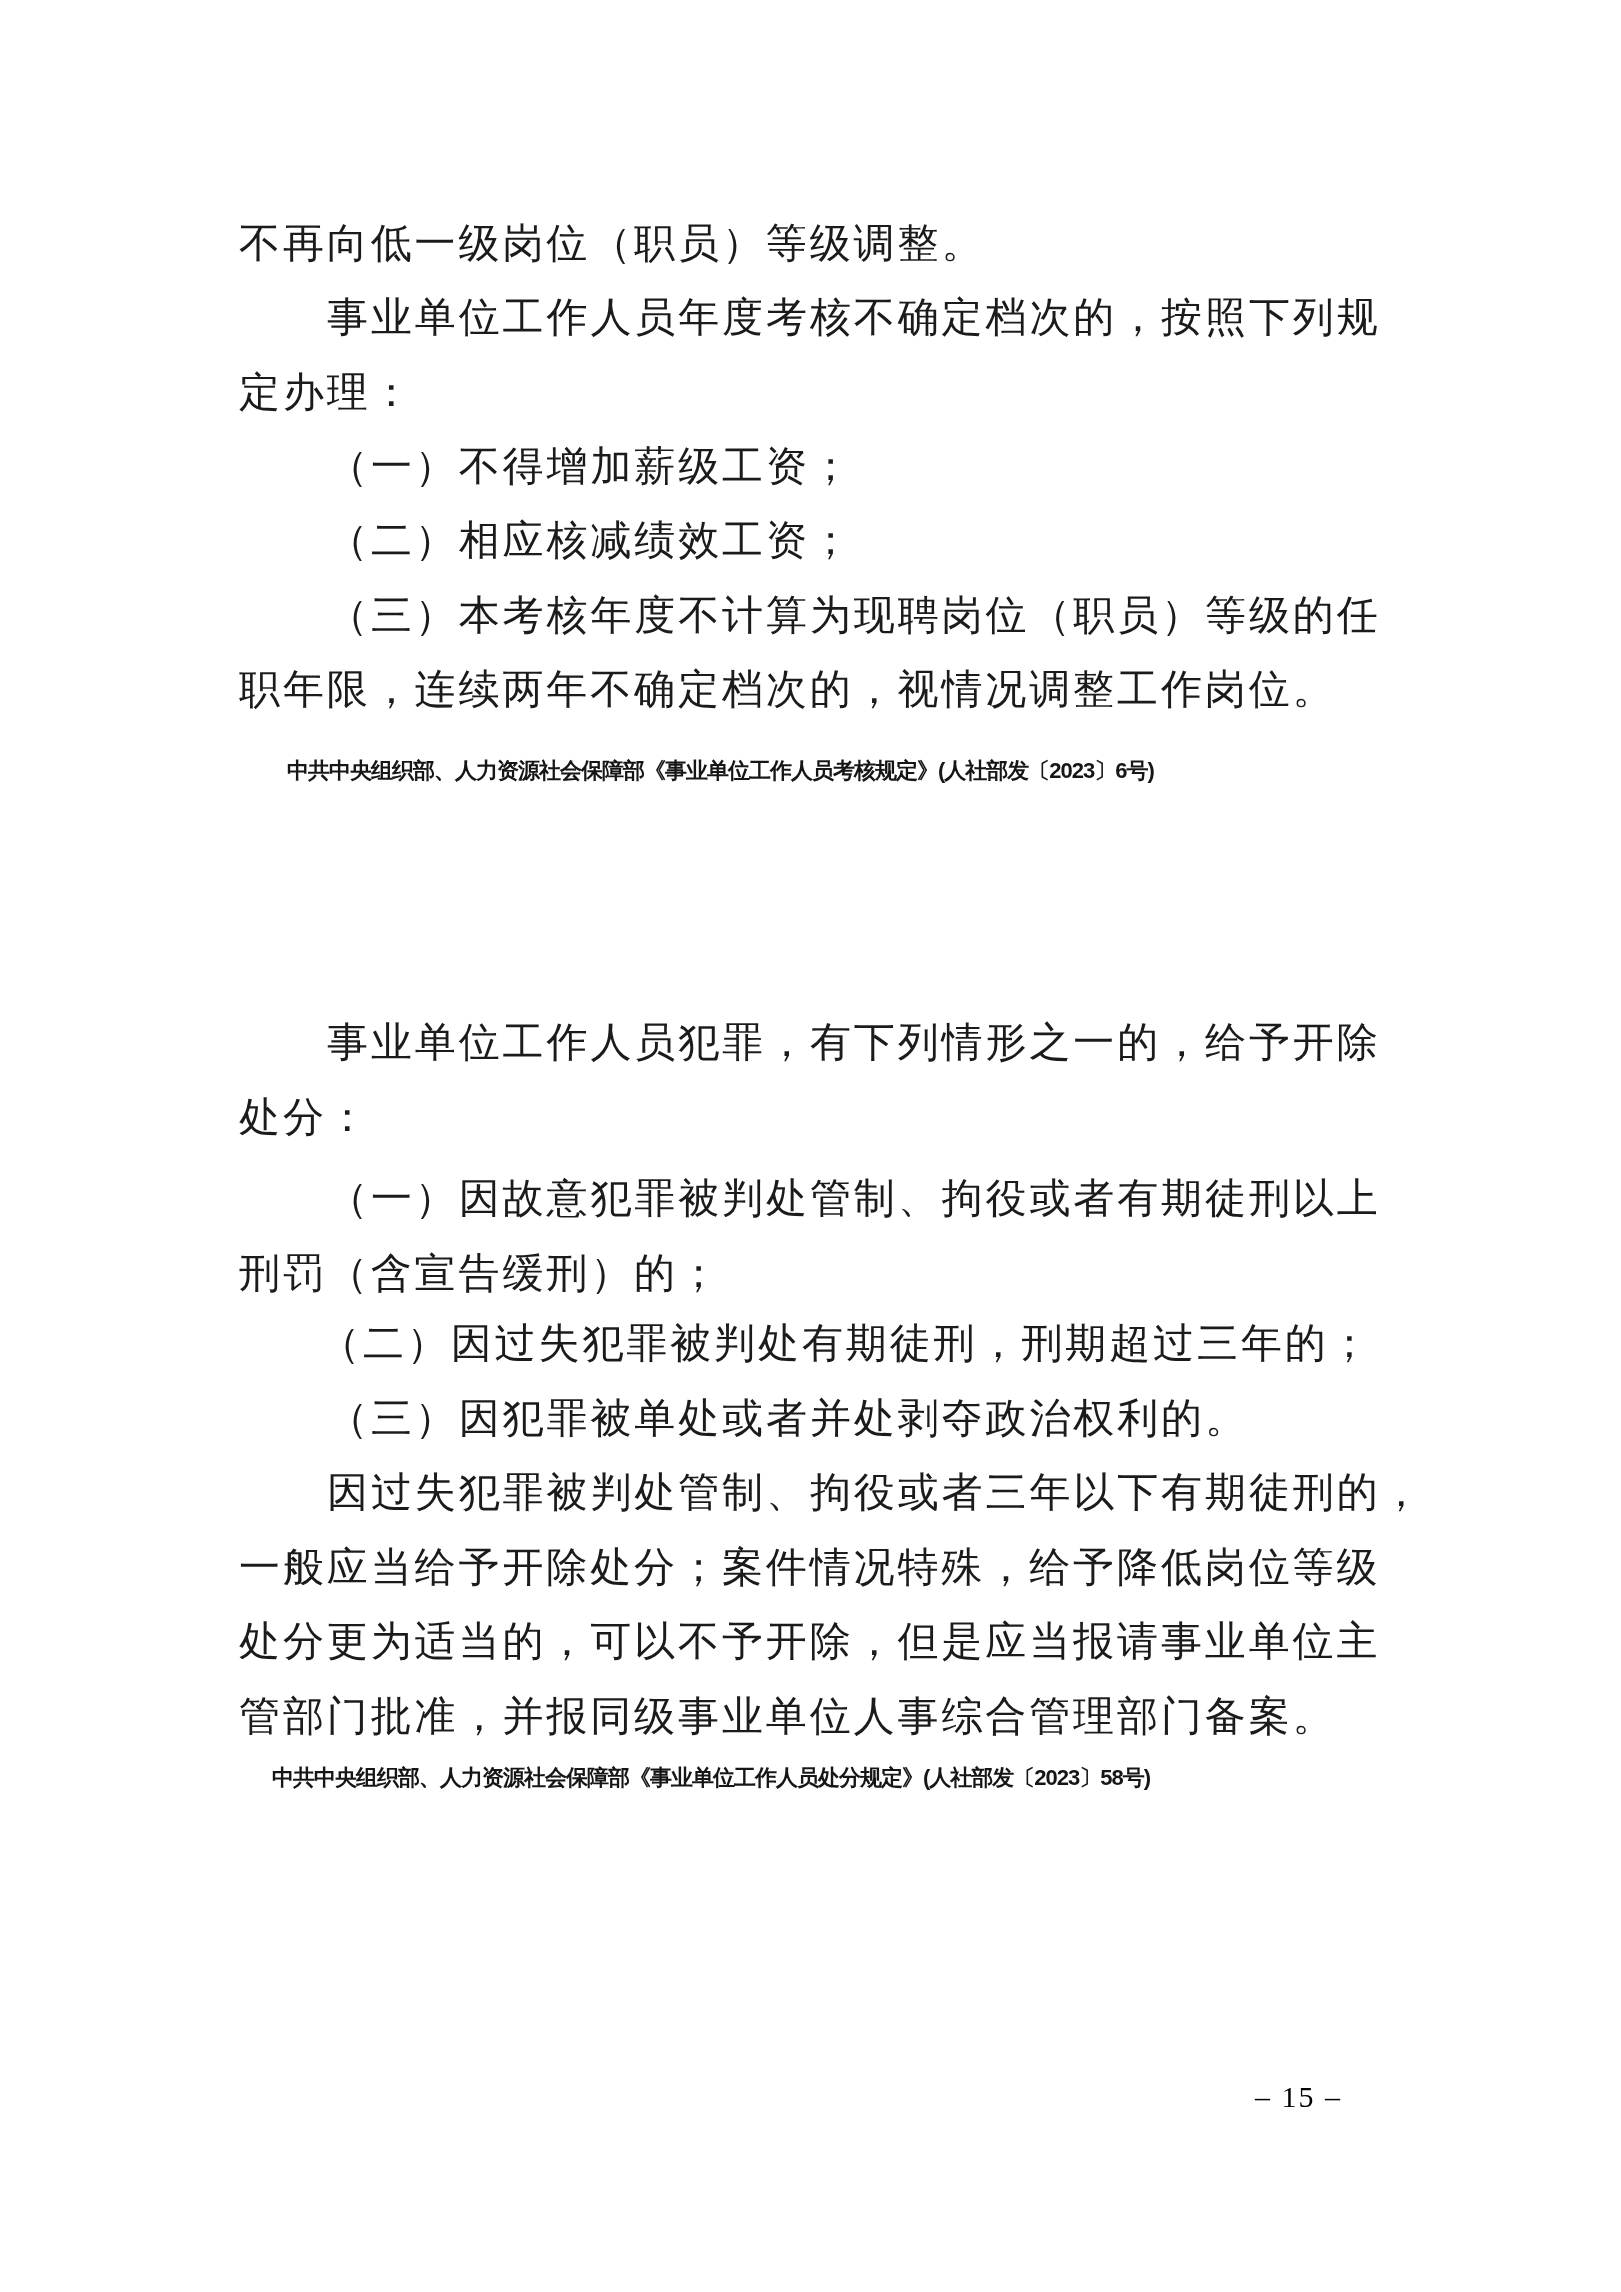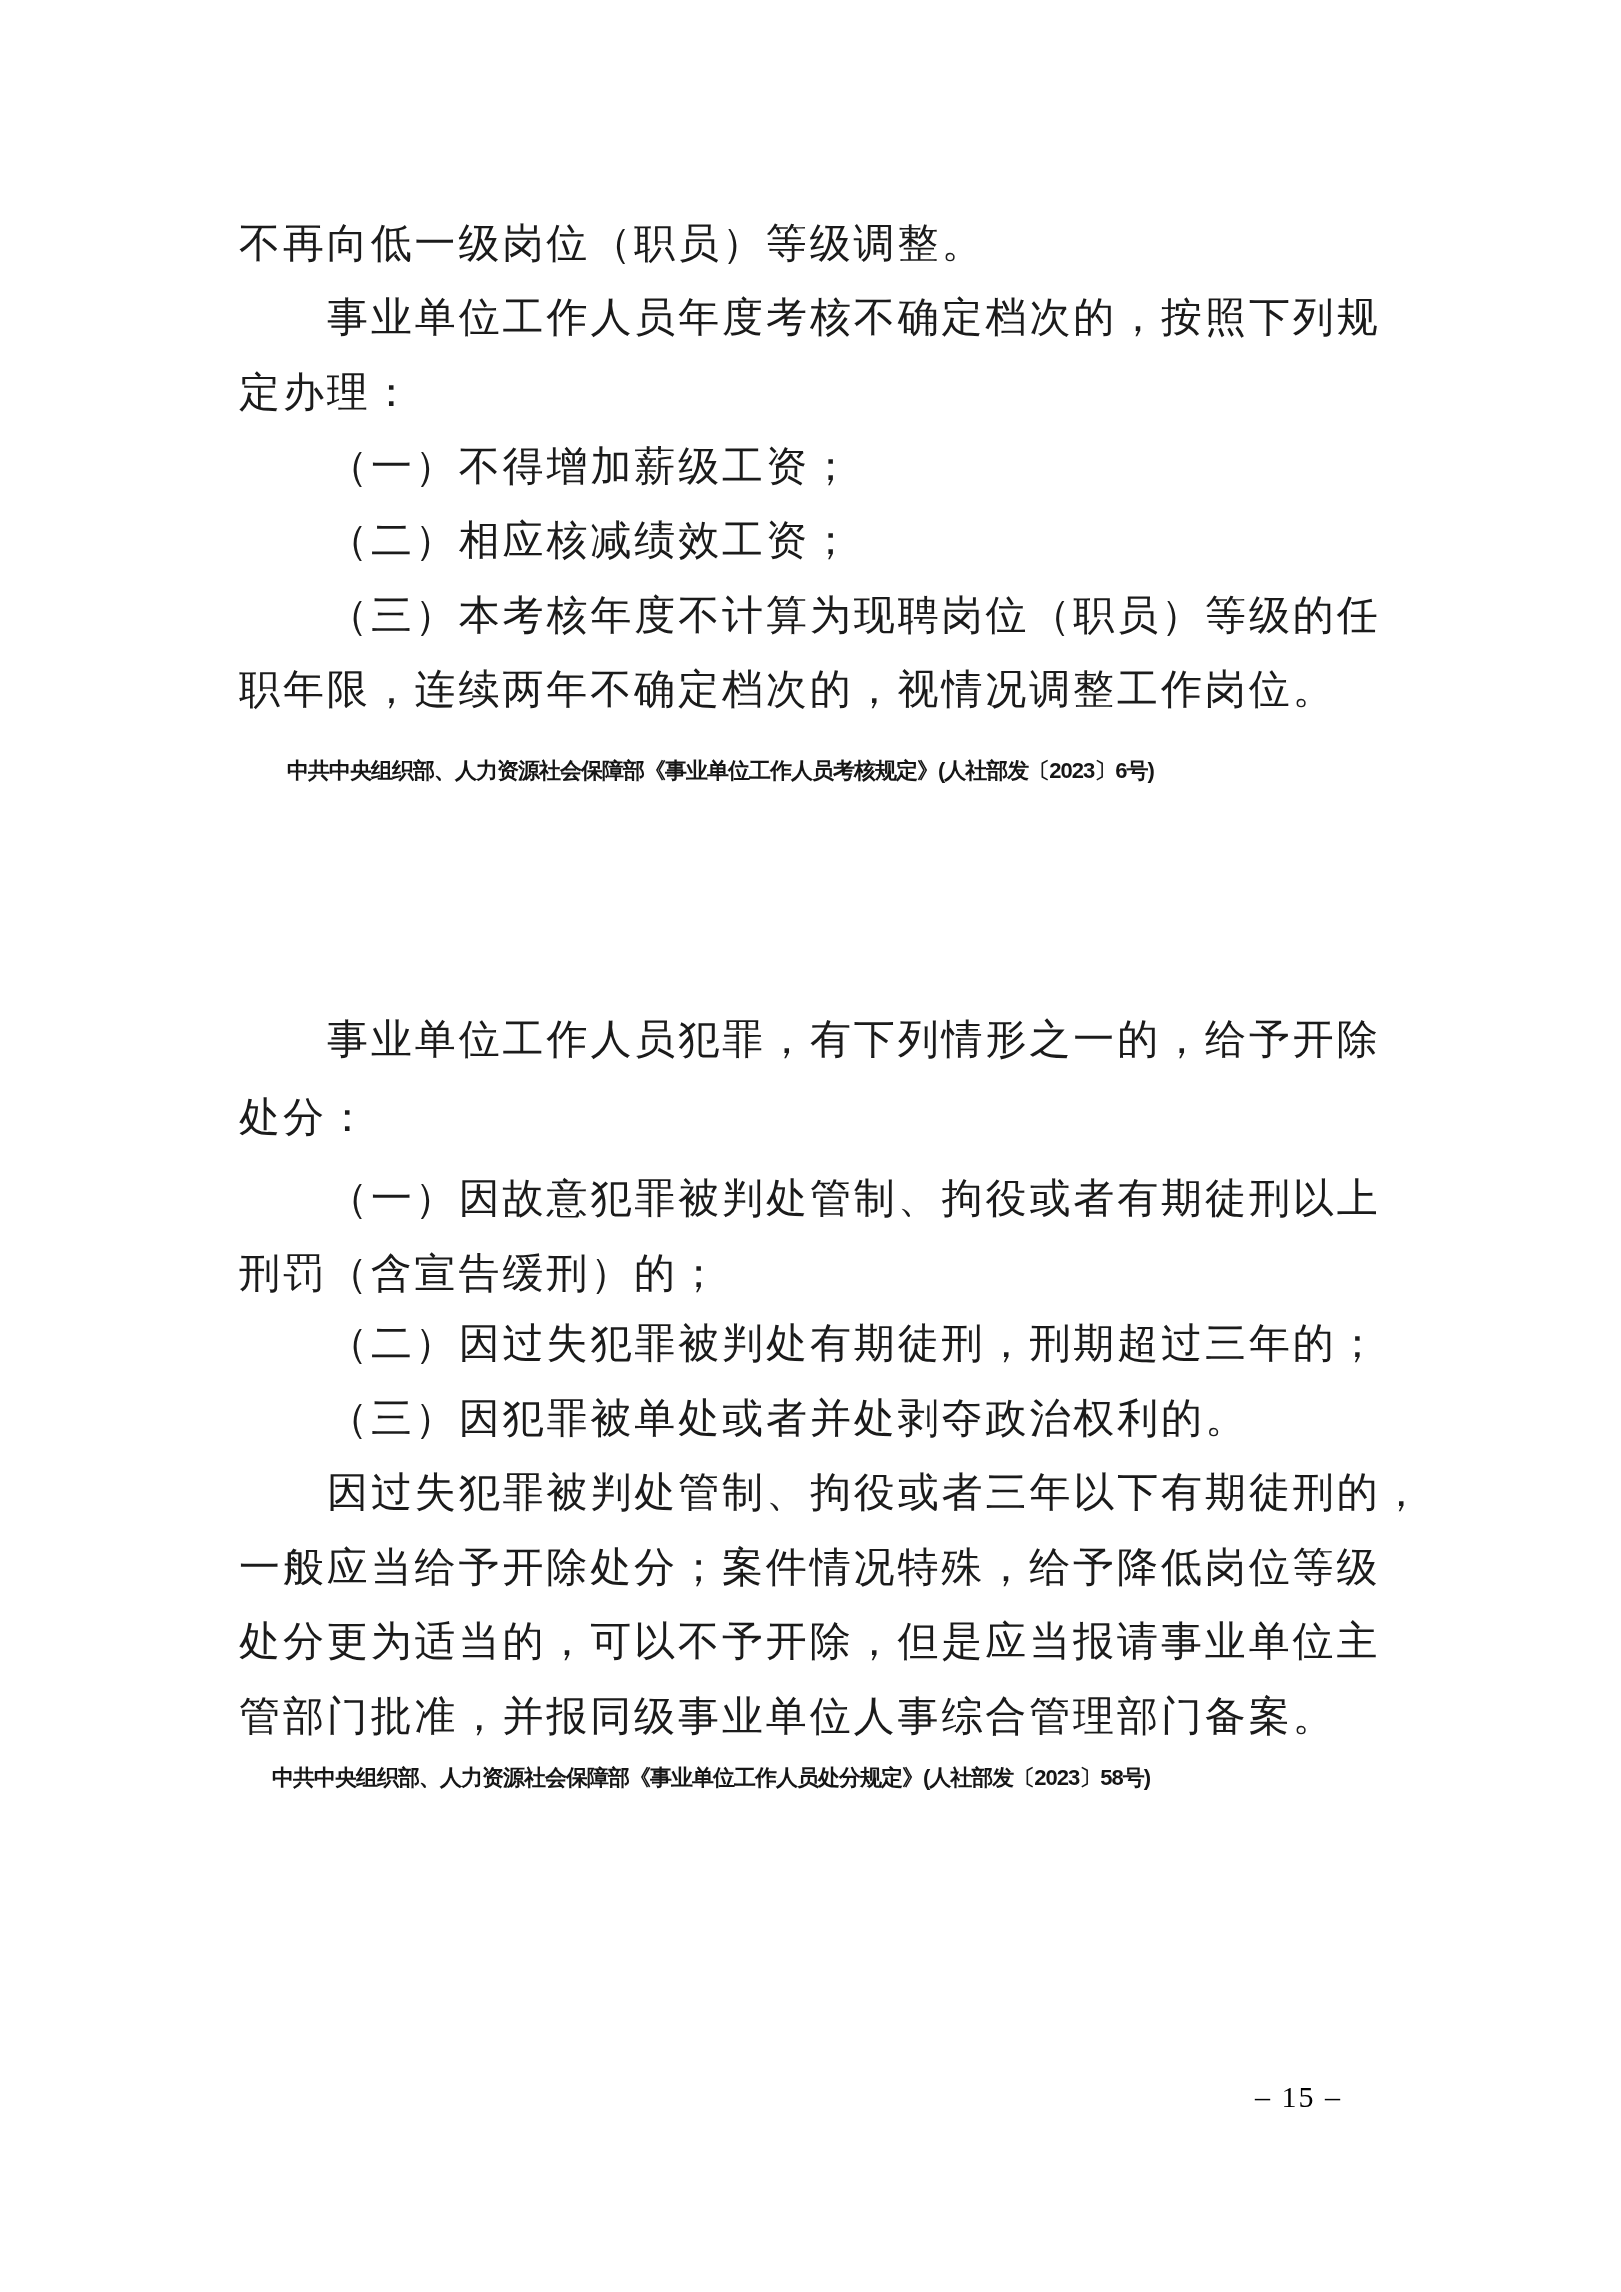--- a/index.html
+++ b/index.html
@@ -65,25 +65,25 @@
     <div class="body-line" style="left:239px; top:370px;">定办理：</div>
     <div class="body-line" style="left:327px; top:444px;">（一）不得增加薪级工资；</div>
     <div class="body-line" style="left:327px; top:518px;">（二）相应核减绩效工资；</div>
     <div class="body-line" style="left:327px; top:593px;">（三）本考核年度不计算为现聘岗位（职员）等级的任</div>
     <div class="body-line" style="left:239px; top:667px;">职年限，连续两年不确定档次的，视情况调整工作岗位。</div>
     <div class="citation-line" style="left:287px; top:755px;">中共中央组织部、人力资源社会保障部《事业单位工作人员考核规定》(人社部发〔2023〕6号)</div>
   </div>
 
 
   <div>
-    <div class="body-line" style="left:327px; top:1020px;font-family:Liberation Mono, monospace;">事业单位工作人员犯罪，有下列情形之一的，给予开除</div>
+    <div class="body-line" style="left:327px; top:1020px;">事业单位工作人员犯罪，有下列情形之一的，给予开除</div>
     <div class="body-line" style="left:239px; top:1095px;">处分：</div>
     <div class="body-line" style="left:327px; top:1176px;">（一）因故意犯罪被判处管制、拘役或者有期徒刑以上</div>
     <div class="body-line" style="left:239px; top:1251px;">刑罚（含宣告缓刑）的；</div>
-    <div class="body-line" style="left:327px; top:1321px;">（二）因过失犯罪被判处有期徒刑，刑期超过三年的；</div>
+    <div class="body-line" style="left:319px; top:1321px;">（二）因过失犯罪被判处有期徒刑，刑期超过三年的；</div>
     <div class="body-line" style="left:327px; top:1396px;">（三）因犯罪被单处或者并处剥夺政治权利的。</div>
     <div class="body-line" style="left:327px; top:1470px;">因过失犯罪被判处管制、拘役或者三年以下有期徒刑的，</div>
     <div class="body-line" style="left:239px; top:1545px;">一般应当给予开除处分；案件情况特殊，给予降低岗位等级</div>
     <div class="body-line" style="left:239px; top:1619px;">处分更为适当的，可以不予开除，但是应当报请事业单位主</div>
     <div class="body-line" style="left:239px; top:1694px;">管部门批准，并报同级事业单位人事综合管理部门备案。</div>
     <div class="citation-line" style="left:272px; top:1762px;">中共中央组织部、人力资源社会保障部《事业单位工作人员处分规定》(人社部发〔2023〕58号)</div>
   </div>
 
   <div class="page-number" style="left:1255px; top:2080px;">– 15 –</div>
 

